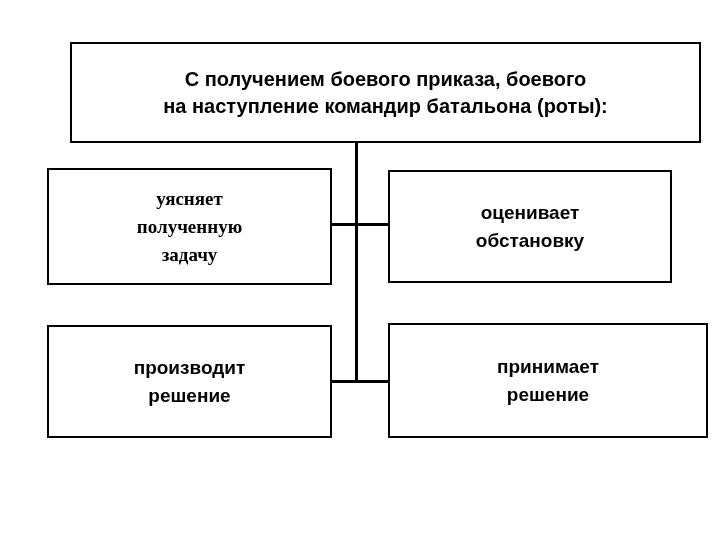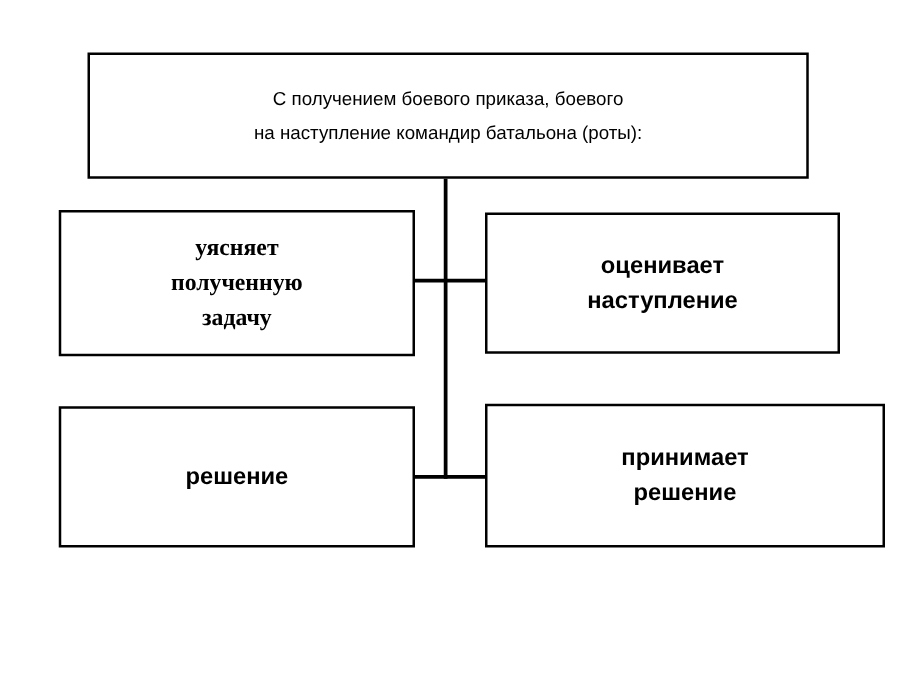--- a/index.html
+++ b/index.html
@@ -22,25 +22,25 @@
     border: 2px solid #000000;
     background: #ffffff;
     display: flex;
     align-items: center;
     justify-content: center;
     text-align: center;
   }
   .header-box {
     left: 70px;
     top: 42px;
-    width: 577px;
+    width: 631px;
     height: 101px;
-    font-size: 15px;
+    font-size: 20px;
     line-height: 27px;
-    font-weight: normal;
+    font-weight: bold;
   }
   .task-box {
     font-size: 19px;
     line-height: 28px;
     font-weight: bold;
   }
   .box-clarify   { left: 47px;  top: 168px; width: 285px; height: 117px; font-family: Liberation Serif, serif; }
   .box-assess    { left: 388px; top: 170px; width: 284px; height: 113px; }
   .box-time      { left: 47px;  top: 325px; width: 285px; height: 113px; }
   .box-decision  { left: 388px; top: 323px; width: 320px; height: 115px; }
@@ -88,26 +88,27 @@
       <span>
         <span class="line">уясняет</span>
         <span class="line">полученную</span>
         <span class="line">задачу</span>
       </span>
     </div>
 
   <div class="box task-box box-assess">
       <span>
         <span class="line">оценивает</span>
-        <span class="line">наступление</span>
+        <span class="line">обстановку</span>
       </span>
     </div>
 
   <div class="box task-box box-time">
       <span>
+        <span class="line">производит</span>
         <span class="line">решение</span>
       </span>
     </div>
 
   <div class="box task-box box-decision">
       <span>
         <span class="line">принимает</span>
         <span class="line">решение</span>
       </span>
     </div>

